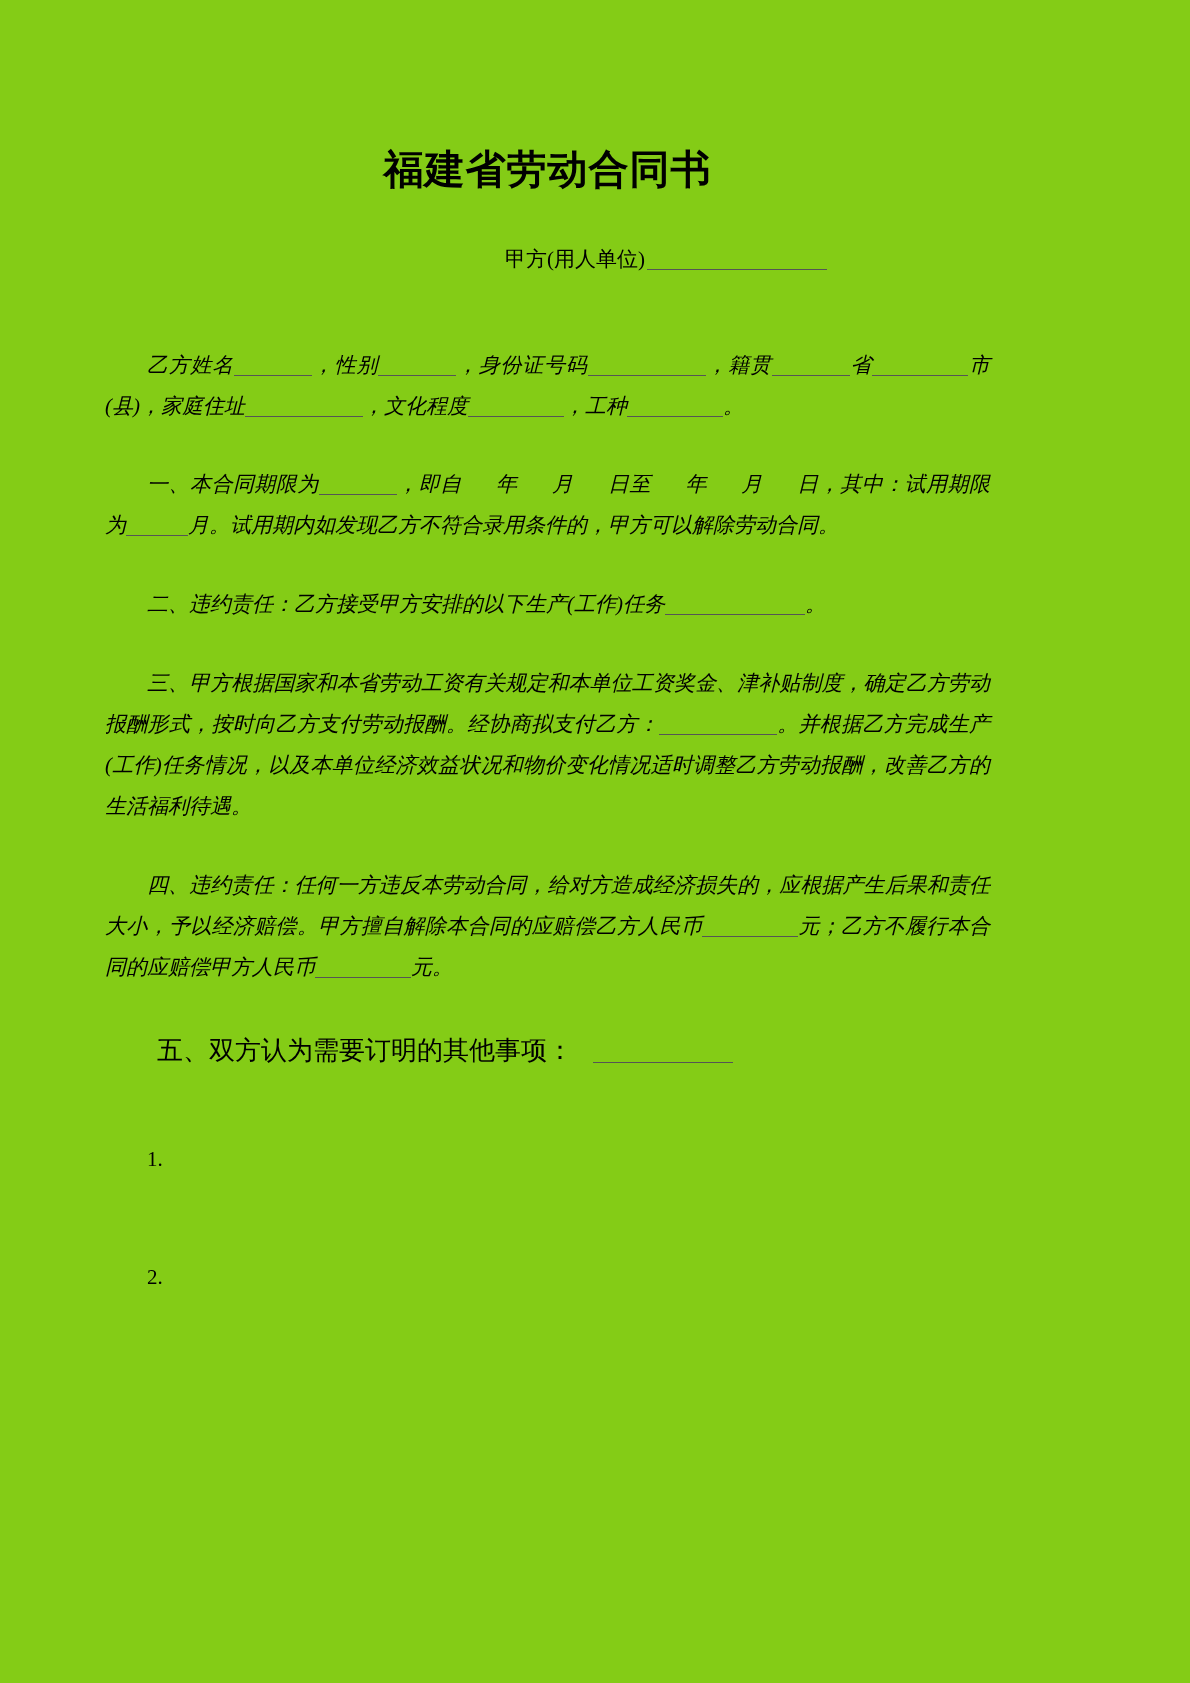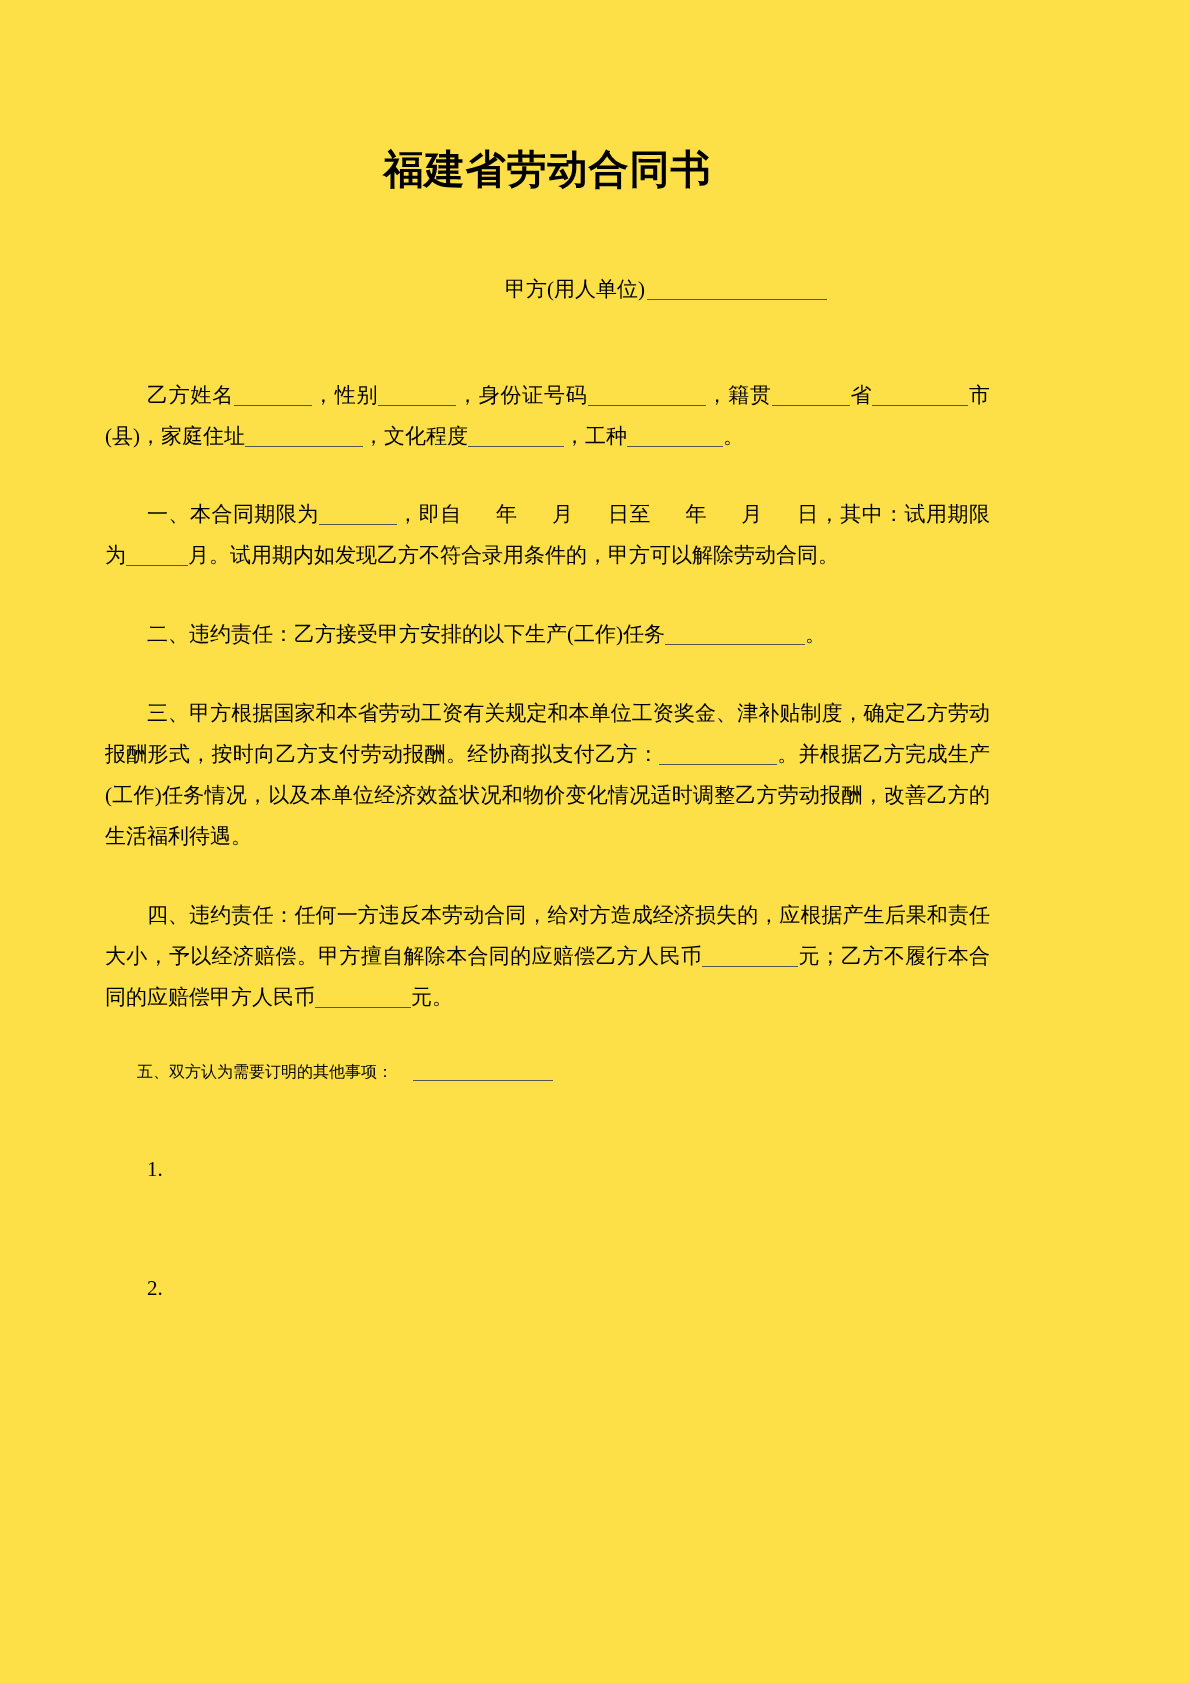--- a/index.html
+++ b/index.html
@@ -10,42 +10,42 @@
   }
   body {
     font-family: "Liberation Serif", "DejaVu Serif", serif;
     color: #000000;
   }
   .page {
     position: relative;
     width: 1190px;
     height: 1683px;
     margin: 0 auto;
-    background: #fde047;
+    background: #84cc16;
     box-sizing: border-box;
     overflow: hidden;
   }
   .content {
     position: absolute;
     left: 105px;
     top: 0;
     width: 885px;
   }
   .doc-title {
     text-align: center;
     font-size: 40px;
     font-weight: bold;
     letter-spacing: 1px;
     margin: 0;
     padding-top: 145px;
     line-height: 1.25;
     font-family: "Liberation Serif", "DejaVu Serif", serif;
   }
   .party-block {
-    margin-top: 78px;
+    margin-top: 48px;
   }
   .party-line {
     font-size: 21px;
     line-height: 1.6;
     padding-left: 400px;
     margin-bottom: 68px;
     white-space: nowrap;
   }
   .party-line .blank-long {
     display: inline-block;
@@ -54,26 +54,27 @@
     vertical-align: -4px;
     margin-left: 2px;
   }
   .para {
     font-size: 21px;
     line-height: 1.95;
     text-align: justify;
     text-justify: inter-ideograph;
     margin: 0 0 38px 0;
     text-indent: 2em;
+    font-style: italic;
   }
   .para.first-block {
     margin-top: 54px;
   }
   .item-line {
-    font-size: 16px;
+    font-size: 26px;
     line-height: 1.95;
     margin: 0 0 62px 0;
     text-indent: 2em;
   }
   .num-item {
     font-size: 21px;
     line-height: 1.95;
     margin: 0 0 78px 0;
     text-indent: 2em;
     font-family: "Liberation Serif", "DejaVu Serif", serif;

